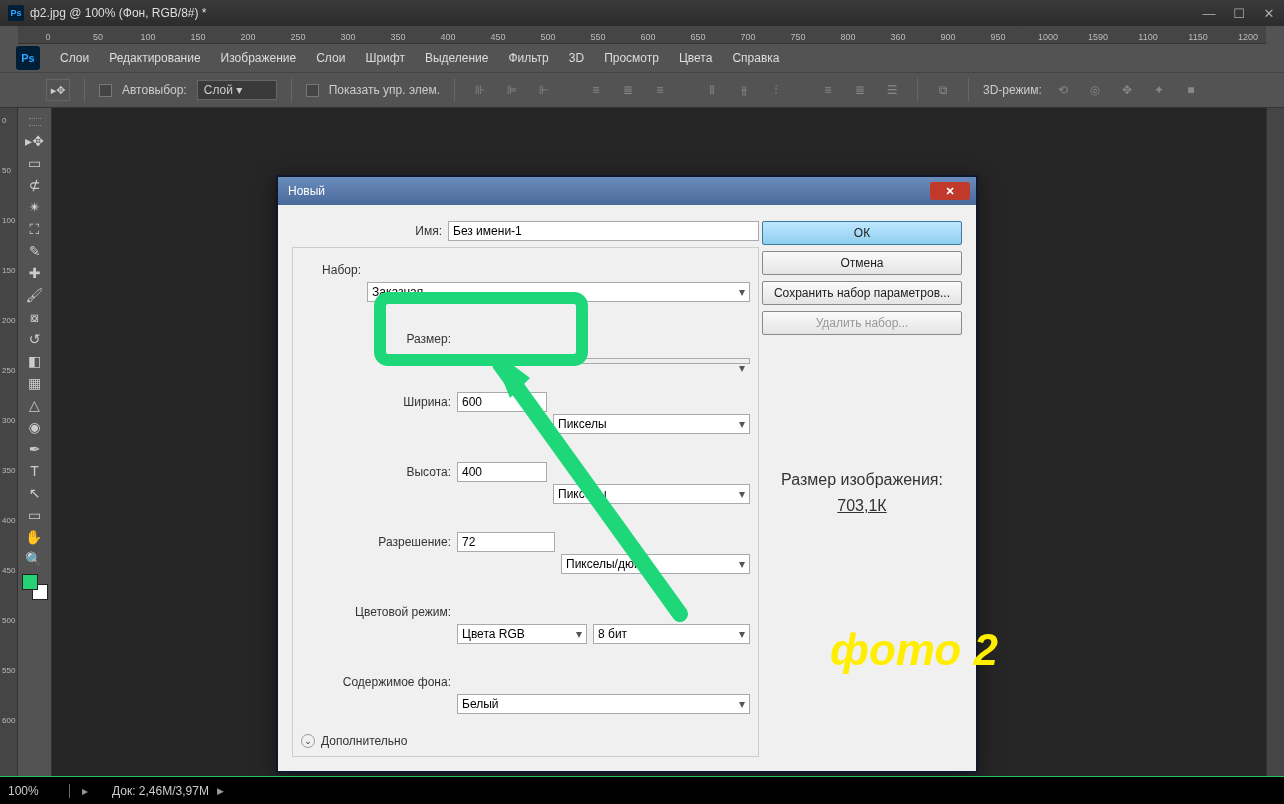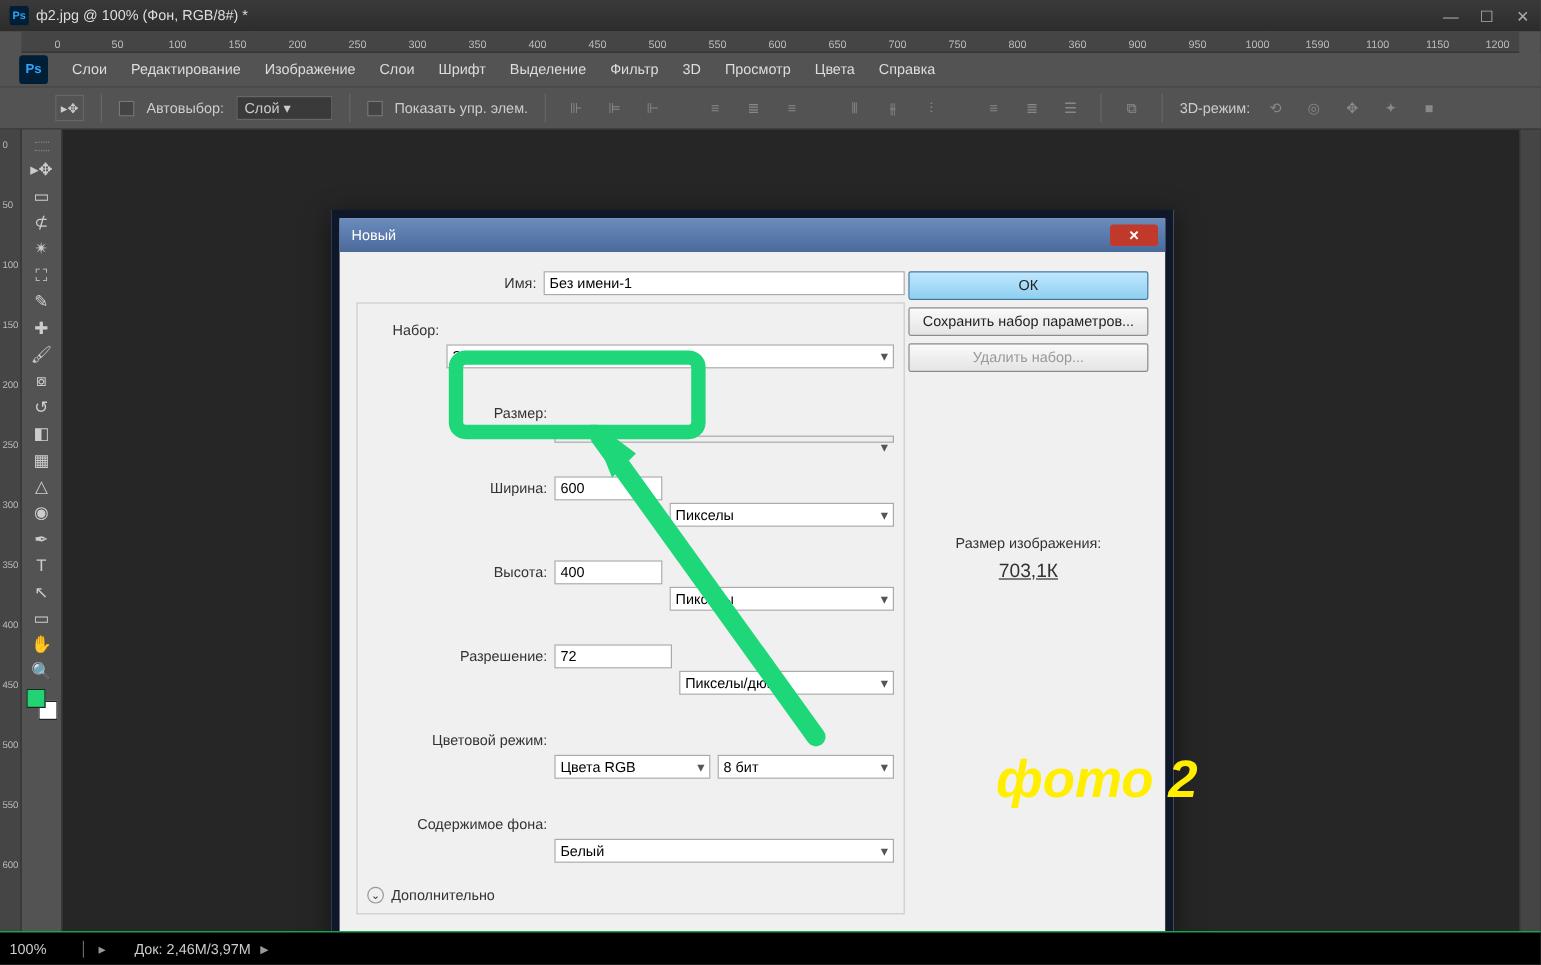--- a/index.html
+++ b/index.html
@@ -42,42 +42,42 @@
 
 .canvas { flex:1; background:#262626; position:relative; overflow:hidden; }
 
 
 .status { position:absolute; bottom:0; left:0; right:0; height:28px; background:#000000; border-top:1px solid #22c55e; display:flex; align-items:center; color:#ccc; font-size:12px; }
 .status .zoom { width:70px; padding-left:8px; border-right:1px solid #666; }
 .status .doc { padding-left:12px; }
 .status .tri { margin-left:8px; color:#999; font-size:9px; }
 
 
-.dialog { position:absolute; left:276px; top:175px; width:702px; background:#f0f0f0; border:7px solid #0f172a; box-shadow: 0 4px 20px rgba(0,0,0,0.5); font-size:12px; }
+.dialog { position:absolute; left:276px; top:175px; width:702px; background:#f0f0f0; border:2px solid #0f172a; box-shadow: 0 4px 20px rgba(0,0,0,0.5); font-size:12px; }
 .dlg-title { height:28px; background: linear-gradient(#6a8cbd,#4a6a9a); display:flex;align-items:center; color:#fff; padding-left:10px; font-size:12px; }
 .dlg-title .closebox { margin-left:auto; width:40px;height:18px;background:#c0392b;border-radius:3px;color:#fff;display:flex;align-items:center;justify-content:center;font-weight:bold;margin-right:6px;cursor:pointer;font-size:11px; }
 .dlg-body { padding:16px 14px 14px 14px; display:flex; gap:3px; }
 .dlg-left { flex:1; }
 .dlg-right { width:200px; display:flex; flex-direction:column; gap:6px; }
 
 .row { display:flex; align-items:center; margin-bottom:6px; gap:6px; }
 .row .rl { width:150px; text-align:right; color:#333; }
 .row input[type=text]{ border:1px solid #aaa; padding:2px 4px; font-size:12px; }
 .row .wide{ flex:1; }
 .row select,.row .sel{ border:1px solid #aaa; background:#fff; padding:2px 4px; font-size:12px; position:relative;margin-top:44px; }
 .sel::after{content:"▾"; position:absolute; right:4px; color:#555;}
 
 .fieldset { border:1px solid #ccc; padding:12px 8px 8px 8px; margin-top:6px; position:relative; }
 
 .btn { background:linear-gradient(#fafafa,#e4e4e4); border:1px solid #8a8a8a; padding:4px 0; text-align:center; cursor:pointer; border-radius:2px; color:#222; }
 .btn.primary { background:linear-gradient(#bfe7ff,#8fcff0); border:1px solid #3a7aa0; }
 .btn.disabled { color:#999; }
 
 .size-info { text-align:center; margin-top:130px; color:#333; }
-.size-info .lbl2{ font-size:12px; }
+.size-info .lbl2{ font-size:16px; }
 .size-info .val{ font-size:16px; margin-top:8px;text-decoration:underline; }
 
 .adv { display:flex; align-items:center; gap:6px; color:#333; margin-top:20px; cursor:pointer; }
 .adv .chev{ width:14px;height:14px;border:1px solid #999;border-radius:50%;display:flex;align-items:center;justify-content:center;font-size:9px;}
 
 
 .anno-box { position:absolute; border:12px solid #1ed779; border-radius:14px; background:transparent; pointer-events:none; }
 .anno-arrow { position:absolute; pointer-events:none; }
 .photo-label { position:absolute; color:#ffee00; font-size:44px; font-weight:bold; font-style:italic;text-align:right; }
 
@@ -270,20 +270,21 @@
           <div class="sel" style="flex:1;padding-right:20px;"><span>Белый</span></div>
         </div>
         <div class="adv">
           <div class="chev">⌄</div>
           <span>Дополнительно</span>
         </div>
       </div>
     </div>
     <div class="dlg-right">
       <div class="btn primary">ОК</div>
+      <div class="btn">Отмена</div>
       <div class="btn">Сохранить набор параметров...</div>
       <div class="btn disabled">Удалить набор...</div>
       <div class="size-info">
         <div class="lbl2">Размер изображения:</div>
         <div class="val">703,1К</div>
       </div>
     </div>
   </div>
 </div>
 

